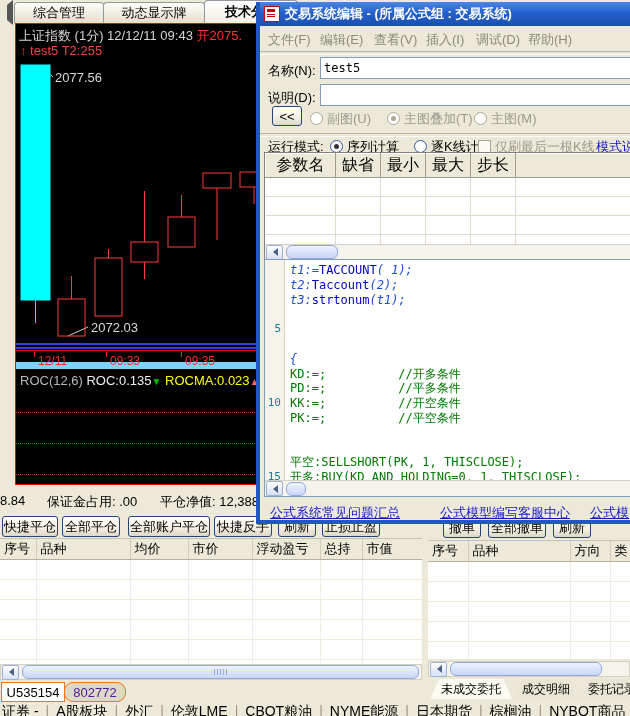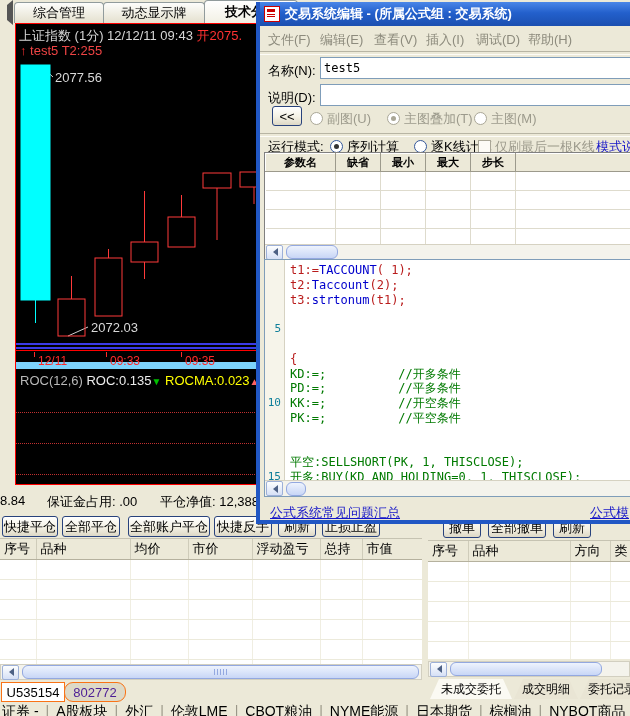--- a/index.html
+++ b/index.html
@@ -83,33 +83,33 @@
   .radio.gray{border-color:#aaa797;}
   .radio.sel::after{content:"";position:absolute;left:3px;top:3px;width:5px;height:5px;border-radius:50%;background:#333;}
   .radio.gray.sel::after{background:#aaa797;}
   .chk{display:inline-block;width:11px;height:11px;border:1px solid #aaa797;background:#fcfbf6;vertical-align:-2px;margin-right:4px;}
   .graytxt{color:#9c9a8c;}
   .bluelink{color:#1515c8;text-decoration:underline;font-size:13px;white-space:nowrap;}
 
   
   #param-wrap{position:absolute;left:4px;top:150px;right:0;height:106px;border:1px solid #808080;background:#fff;overflow:hidden;}
   #param-wrap table{border-collapse:collapse;table-layout:fixed;width:100%;}
-  #param-wrap th{background:#ece9d8;font-weight:bold;font-size:11px;height:14px;
+  #param-wrap th{background:#ece9d8;font-weight:normal;font-size:16px;height:14px;
      border:1px solid;border-color:#fff #9c9a8c #9c9a8c #fff;}
   #param-wrap td{height:16px;border-right:1px solid #dedbcd;border-bottom:1px solid #dedbcd;}
 
   
   #editor{position:absolute;left:4px;top:257px;right:0;height:236px;border:1px solid #7f9db9;background:#fff;overflow:hidden;}
   #ed-gutter{position:absolute;left:0;top:0;bottom:15px;width:20px;background:#f6f4ea;border-right:1px solid #d6d2c2;
     font-family:"DejaVu Sans Mono",monospace;font-size:11px;color:#0f7f9a;text-align:right;padding-top:3px;box-sizing:border-box;}
   .ed-ln{height:14.8px;line-height:14.8px;padding-right:3px;}
   #ed-code{position:absolute;left:21px;top:0;right:0;bottom:15px;overflow:hidden;
     font-family:"DejaVu Sans Mono",monospace;font-size:12px;padding:3px 0 0 4px;}
   .ed-line{height:14.8px;line-height:14.8px;white-space:pre;}
-  .c-k{color:#b91c1c;} .c-fn{color:#0000cc;} .c-cm{color:#007a00;}
+  .c-k{color:#1d4ed8;font-style:italic;} .c-fn{color:#0000cc;} .c-cm{color:#007a00;}
   #ed-hscroll{position:absolute;left:0;right:0;bottom:0;height:15px;background:#f4f3ec;border-top:1px solid #d6d2c2;display:flex;align-items:center;}
 </style>
 </head>
 <body>
 
 <div id="app">
 
   <span class="abs" style="left:2px;top:5px;"><span class="tri-left"></span></span>
   <div class="top-tab" style="left:103px;width:100px;">动态显示牌</div>
   <div class="top-tab" style="left:14px;width:88px;">综合管理</div>
@@ -484,16 +484,17 @@
         </div>
       <div id="ed-hscroll">
         <span class="sc-btn">
             <span class="sc-tri"></span>
           </span>
         <span class="sc-thumb" style="width:18px;margin-left:2px;"></span>
       </div>
     </div>
 
     <span class="bluelink abs" style="left:10px;top:502px;">公式系统常见问题汇总</span>
+    <span class="bluelink abs" style="left:180px;top:502px;">公式模型编写客服中心</span>
     <span class="bluelink abs" style="left:330px;top:502px;">公式模</span>
   </div>
 
 </div>
 
 </body></html>

